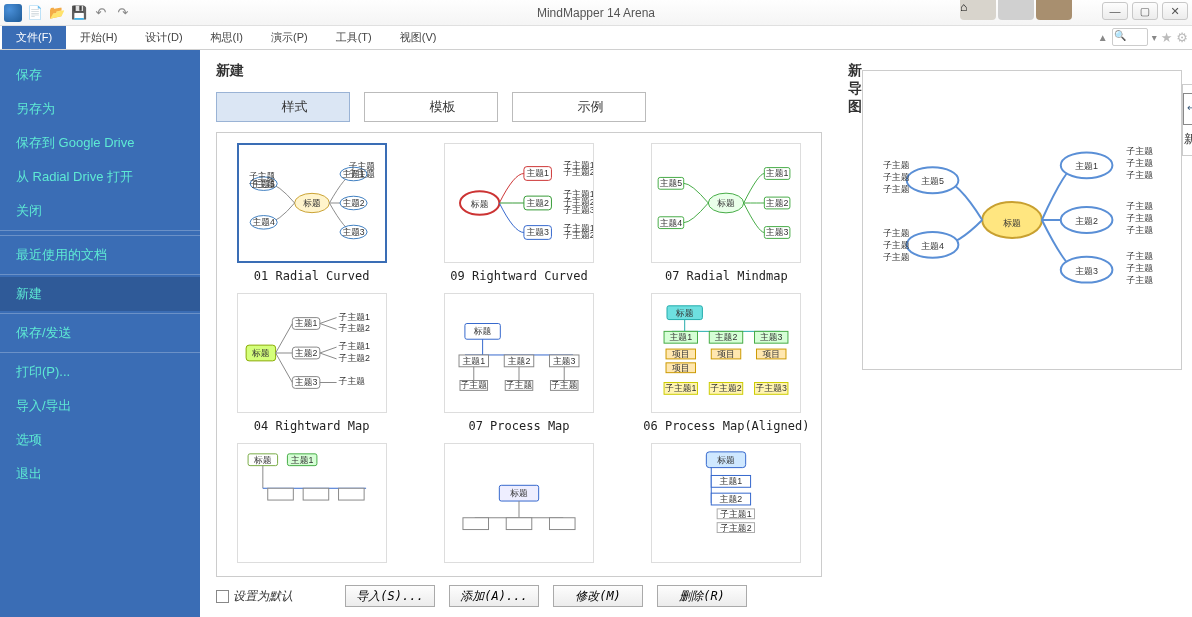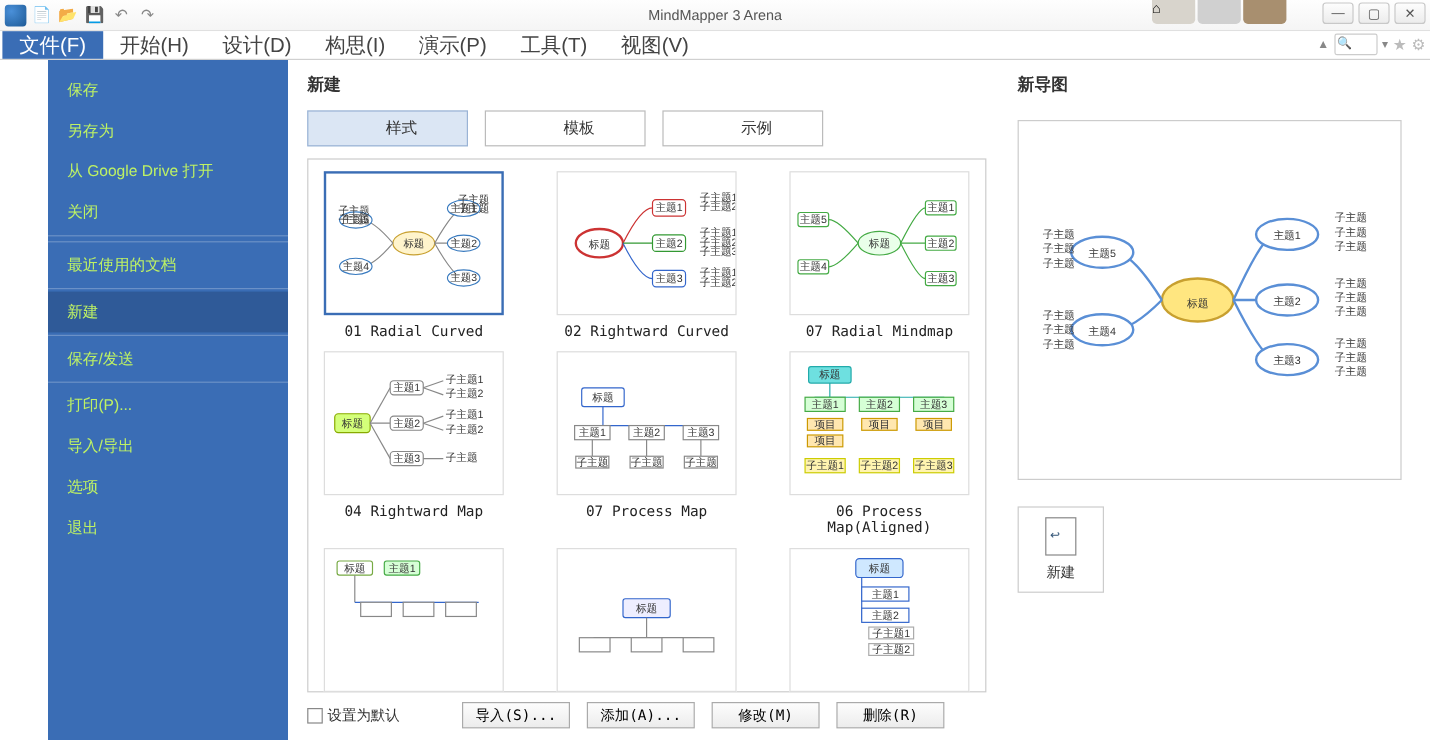--- a/index.html
+++ b/index.html
@@ -12,32 +12,32 @@
 .qat-btn { width: 18px; height: 18px; display: flex; align-items: center; justify-content: center; color: #888; cursor: pointer; font-size: 13px; }
 .titlebar .title { position: absolute; left: 50%; transform: translateX(-50%); color: #555; font-size: 12px; }
 .titlebar .win-controls { position: absolute; right: 4px; top: 2px; display: flex; gap: 4px; }
 .win-btn { width: 26px; height: 18px; border: 1px solid #c8c8c8; border-radius: 3px; background: linear-gradient(#fdfdfd,#ececec); display:flex; align-items:center; justify-content:center; font-size:11px; color:#555; cursor:pointer;}
 .titlebar .extra-tabs { position:absolute; right: 120px; top:0; display:flex; gap:2px;}
 .extra-tab { width:36px; height:20px; background:#d0d0d0; border-radius:0 0 4px 4px; }
 .extra-tab.active { background:#a88f6f; }
 
 
 .ribbon-tabs { height: 24px; background: #fff; display: flex; align-items: stretch; border-bottom: 1px solid #d0d0d0; padding-left: 2px; position: relative; }
-.ribbon-tab { padding: 0 14px; display:flex; align-items:center; color: #444; font-size: 17px; cursor:pointer; }
+.ribbon-tab { padding: 0 14px; display:flex; align-items:center; color: #444; font-size: 11px; cursor:pointer; }
 .ribbon-tab.file { background: #3a6db5; color: #fff; }
 .ribbon-controls { position:absolute; right:4px; top:2px; display:flex; align-items:center; gap:4px;}
 .search-box { width: 36px; height:18px; border:1px solid #ccc; border-radius:2px; background:#fff; position:relative;}
 .search-box::after { content:"🔍"; position:absolute; left:2px; top:1px; font-size:10px; color:#888;}
 .ribbon-controls .tri { color:#888; font-size:10px;}
 .ribbon-controls .star { color:#bbb; font-size:13px;}
 .ribbon-controls .gear { color:#bbb; font-size:13px;}
 
 
 .backstage { display: flex; height: calc(617px - 50px); }
-.sidebar { width: 200px; background: #3a6db5; color: #bef264; display:flex; flex-direction:column; padding-top:8px;margin-left:40px;}
+.sidebar { width: 200px; background: #3a6db5; color: #5eead4; display:flex; flex-direction:column; padding-top:8px;}
 .sidebar-item { padding: 8px 16px; font-size: 13px; cursor:pointer; }
 .sidebar-item.selected { background: #2f5a98; }
 .sidebar-sep { height:1px; background: rgba(255,255,255,.25); margin: 2px 0; }
 
 .main { flex:1; display:flex; background:#fff; }
 
 
 .new-panel { flex:1; padding: 12px 10px 10px 16px; display:flex; flex-direction:column; min-width:0; }
 .panel-title { font-size: 14px; font-weight: bold; color:#333; margin-bottom: 12px; }
 .tab-row { display:flex; gap: 14px; margin-bottom: 10px; }
@@ -48,27 +48,27 @@
 .gallery-wrap::-webkit-scrollbar { width: 16px; }
 .gallery-wrap::-webkit-scrollbar-track { background:#f3f3f3; border-left:1px solid #ddd;}
 .gallery-wrap::-webkit-scrollbar-thumb { background:#c8c8c8; border:2px solid #f3f3f3; border-radius:2px;}
 .gallery-grid { display:grid; grid-template-columns: repeat(3, 1fr); gap: 10px 30px; }
 .template-item { display:flex; flex-direction:column; align-items:center; cursor:pointer;}
 .thumb { width: 150px; height: 120px; border:1px solid #ddd; background:#fff; display:flex; align-items:center; justify-content:center; position:relative; overflow:hidden;}
 .template-item.selected .thumb { border:2px solid #3a6db5; }
 .thumb-svg { width:100%; height:100%; }
 .template-label { margin-top:6px; font-family: "SimSun", monospace; font-size:12px; color:#222; text-align:center;}
 
-.bottom-bar { display:flex; align-items:center; gap: 14px; padding-top:8px;}
+.bottom-bar { display:flex; align-items:center; gap: 14px; padding-top:8px;font-style:italic;}
 .chk { display:flex; align-items:center; gap:4px; font-size:12px; color:#333;}
 .chk-box { width:13px; height:13px; border:1px solid #888; background:#fff;}
 .action-btn { width: 90px; height:22px; border:1px solid #aaa; background:linear-gradient(#fdfdfd,#ececec); font-size:12px; display:flex; align-items:center; justify-content:center; cursor:pointer; font-family:"SimSun",monospace;text-align:right;}
 
 
-.preview-panel { width: 360px; padding: 12px 16px; border-left:0px solid #eee; display:flex; flex-direction:column;}
+.preview-panel { width: 360px; padding: 12px 16px; border-left:0px solid #eee; display:flex; flex-direction:row;}
 .preview-box { border:1px solid #ccc; width: 320px; height: 300px; margin-top: 8px; background:#fff; display:flex; align-items:center; justify-content:center;}
 .new-doc-btn { margin-top: 22px; width: 72px; height: 72px; border:1px solid #ccc; display:flex; flex-direction:column; align-items:center; justify-content:center; gap:6px; cursor:pointer; background:#fff;}
 .new-doc-btn .doc-icon { width:26px; height:32px; border:1px solid #888; position:relative; background:#fff;}
 .new-doc-btn .doc-icon::after { content:"↩"; position:absolute; left:3px; top:8px; font-size:10px; color:#357;}
 .new-doc-btn .lab { font-size:12px; color:#333;}
 
 
 .mm text { font-size:9px; fill:#333; font-family:Arial,sans-serif;}
 .mm .node { stroke:#888; stroke-width:1; fill:#fff; }
 .mm .title-node { fill:#fff4cc; stroke:#c8a030;}
@@ -79,21 +79,21 @@
 
 <div class="titlebar">
   <div class="qat">
     <div class="app-icon"></div>
     <div class="qat-btn">📄</div>
     <div class="qat-btn">📂</div>
     <div class="qat-btn">💾</div>
     <div class="qat-btn">↶</div>
     <div class="qat-btn">↷</div>
   </div>
-  <div class="title">MindMapper 3 Arena</div>
+  <div class="title">MindMapper 14 Arena</div>
   <div class="extra-tabs">
     <div class="extra-tab" style="background:#d8d4cc;">⌂</div>
     <div class="extra-tab"></div>
     <div class="extra-tab active"></div>
   </div>
   <div class="win-controls">
     <div class="win-btn">—</div>
     <div class="win-btn">▢</div>
     <div class="win-btn">✕</div>
   </div>
@@ -114,21 +114,22 @@
     <span class="star">★</span>
     <span class="gear">⚙</span>
   </div>
 </div>
 
 <div class="backstage">
 
   <div class="sidebar">
     <div class="sidebar-item">保存</div>
     <div class="sidebar-item">另存为</div>
-    <div class="sidebar-item">从 Google Drive 打开</div>
+    <div class="sidebar-item">保存到 Google Drive</div>
+    <div class="sidebar-item">从 Radial Drive 打开</div>
     <div class="sidebar-item">关闭</div>
     <div class="sidebar-sep"></div>
     <div class="sidebar-sep"></div>
     <div class="sidebar-item">最近使用的文档</div>
     <div class="sidebar-sep"></div>
     <div class="sidebar-item selected">新建</div>
     <div class="sidebar-sep"></div>
     <div class="sidebar-item">保存/发送</div>
     <div class="sidebar-sep"></div>
     <div class="sidebar-item">打印(P)...</div>
@@ -195,21 +196,21 @@
                   <text x="94" y="93" text-anchor="middle">主题3</text>
                 <text x="120" y="24" font-size="6">子主题1</text>
                   <text x="120" y="32" font-size="6">子主题2</text>
                 <text x="120" y="54" font-size="6">子主题1</text>
                   <text x="120" y="62" font-size="6">子主题2</text>
                   <text x="120" y="70" font-size="6">子主题3</text>
                 <text x="120" y="88" font-size="6">子主题1</text>
                   <text x="120" y="96" font-size="6">子主题2</text>
               </svg>
             </div>
-            <div class="template-label">02 Rightward Curved</div>
+            <div class="template-label">09 Rightward Curved</div>
           </div>
 
           <div class="template-item">
             <div class="thumb">
               <svg class="thumb-svg mm" viewBox="0 0 150 120">
                 <ellipse cx="75" cy="60" rx="18" ry="10" style="fill:#eaffea;stroke:#4a4"></ellipse>
                   <text x="75" y="63" text-anchor="middle">标题</text>
                 <path d="M57 60 Q40 40 32 40" style="stroke:#4a4"></path>
                   <rect x="6" y="34" width="26" height="12" rx="2" style="fill:#fff;stroke:#4a4"></rect>
                   <text x="19" y="43" text-anchor="middle" font-size="8">主题5</text>

